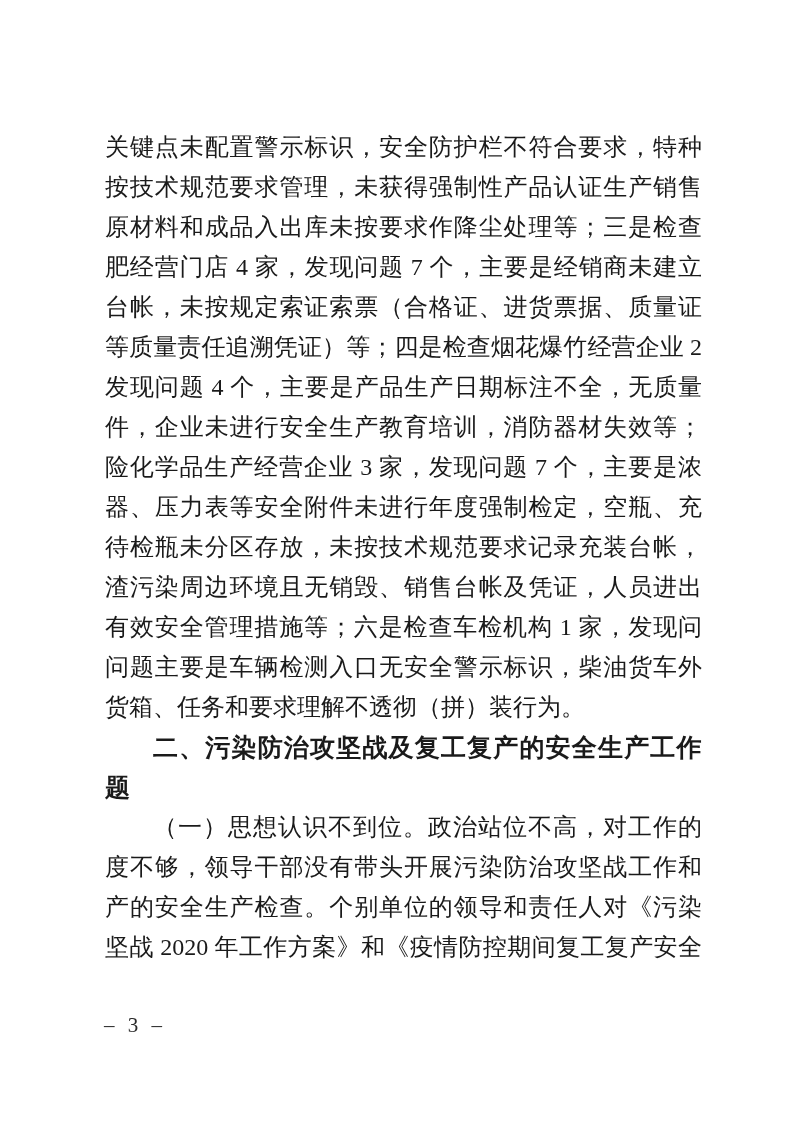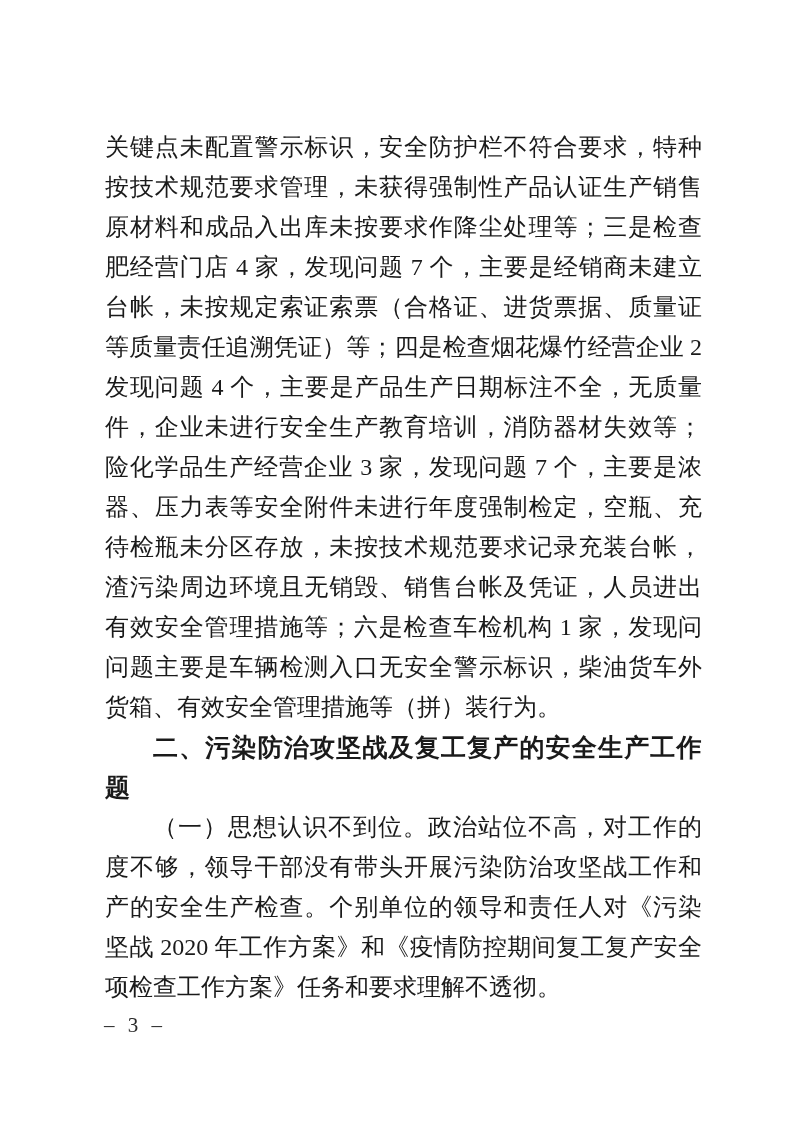--- a/index.html
+++ b/index.html
@@ -66,23 +66,22 @@
       <div class="line">台帐，未按规定索证索票（合格证、进货票据、质量证明文件</div>
       <div class="line">等质量责任追溯凭证）等；四是检查烟花爆竹经营企业 2 家，</div>
       <div class="line">发现问题 4 个，主要是产品生产日期标注不全，无质量证明文</div>
       <div class="line">件，企业未进行安全生产教育培训，消防器材失效等；五是危</div>
       <div class="line">险化学品生产经营企业 3 家，发现问题 7 个，主要是浓度报警</div>
       <div class="line">器、压力表等安全附件未进行年度强制检定，空瓶、充气瓶、</div>
       <div class="line">待检瓶未分区存放，未按技术规范要求记录充装台帐，工艺残</div>
       <div class="line">渣污染周边环境且无销毁、销售台帐及凭证，人员进出厂区无</div>
       <div class="line">有效安全管理措施等；六是检查车检机构 1 家，发现问题 2 个，</div>
       <div class="line">问题主要是车辆检测入口无安全警示标识，柴油货车外检未入</div>
-      <div class="line last">货箱、有效安全管理措施等（拼）装行为。</div>
+      <div class="line last">货箱、任务和要求理解不透彻（拼）装行为。</div>
       <div class="line indent bold">二、污染防治攻坚战及复工复产的安全生产工作存在的问</div>
       <div class="line bold last">题</div>
       <div class="line indent">（一）思想认识不到位。政治站位不高，对工作的重视程</div>
       <div class="line">度不够，领导干部没有带头开展污染防治攻坚战工作和复工复</div>
       <div class="line">产的安全生产检查。个别单位的领导和责任人对《污染防治攻</div>
       <div class="line">坚战 2020 年工作方案》和《疫情防控期间复工复产安全生产专</div>
-      <div class="line last">项检查工作方案》任务和要求理解不透彻。</div>
     </div>
   <div class="page-number">– 3 –</div>
 </div>
 
 </body></html>

